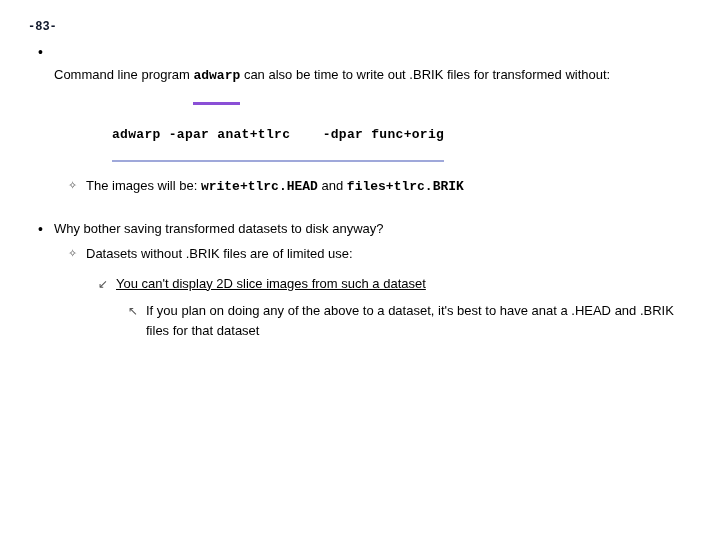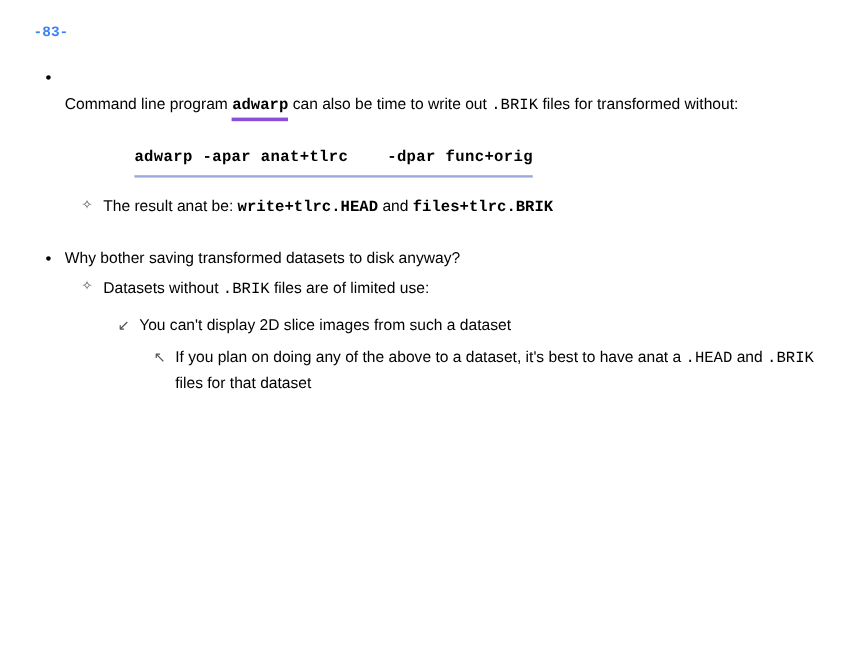--- a/index.html
+++ b/index.html
@@ -12,45 +12,45 @@
     color: #000;
     background: #fff;
     line-height: 1.5;
   }
   .page {
     padding: 18px 28px;
   }
   .page-num {
     font-family: "Courier New", monospace;
     font-size: 12px;
-    color: #3b82f6;
+    color: #0f172a;
     font-weight: bold;
-    margin-bottom: 18px;
+    margin-bottom: 6px;
   }
   .b1 { margin-left: 26px; position: relative; margin-bottom: 14px; }
   .b1::before { content: "•"; position: absolute; left: -16px; top: 0; font-size: 14px; }
   .b2 { margin-left: 58px; position: relative; margin-bottom: 10px; }
   .b2::before { content: "✧"; position: absolute; left: -18px; top: 1px; font-size: 11px; color:#555; }
-  .b3 { margin-left: 88px; position: relative; margin-bottom: 8px; }
+  .b3 { margin-left: 88px; position: relative; margin-bottom: 8px; text-decoration: underline; }
   .b3::before { content: "↘"; position: absolute; left: -18px; top: 1px; font-size: 12px; color:#555; transform: scaleX(-1); }
   .b4 { margin-left: 118px; position: relative; margin-bottom: 8px; }
   .b4::before { content: "↗"; position: absolute; left: -18px; top: 1px; font-size: 12px; color:#555; transform: scaleX(-1); }
-  .mono { font-family: Liberation Mono, monospace; }
+  .mono { font-family: Liberation Sans, sans-serif; }
   .mono-b { font-family: "Courier New", monospace; font-weight: bold; }
-  .uline-purple { display:inline-block; border-bottom: 3px solid #8a4fd6; padding-bottom:0;margin-top:24px; }
+  .uline-purple { display:inline-block; border-bottom: 3px solid #8a4fd6; padding-bottom:16px;margin-top:24px; }
   .cmdline {
     margin-left: 84px;
     font-family: "Courier New", monospace;
     font-weight: bold;
     font-size: 13px;
     margin-top: 6px;
     margin-bottom: 14px;
     display: inline-block;
     border-bottom: 2px solid #9fa8da;
-    padding-bottom: 6px;
+    padding-bottom: 16px;
     letter-spacing: 0.3px;
   }
   .gap { height: 12px; }
 </style>
 </head>
 <body>
 
 <div class="page">
 
   <div class="page-num">-83-</div>
@@ -61,21 +61,21 @@
 
   <div>
     <span class="cmdline">
       <span>adwarp -apar anat+tlrc</span>
       &nbsp;&nbsp;
       <span>-dpar func+orig</span>
     </span>
   </div>
 
   <div class="b2">
-    <span>The result anat be: </span><span class="mono-b">write+tlrc.HEAD</span><span> and </span><span class="mono-b">files+tlrc.BRIK</span>
+    <span>The images will be: </span><span class="mono-b">write+tlrc.HEAD</span><span> and </span><span class="mono-b">files+tlrc.BRIK</span>
   </div>
 
   <div class="gap"></div>
 
   <div class="b1">Why bother saving transformed datasets to disk anyway?</div>
 
   <div class="b2" style="margin-top:-8px;">
     <span>Datasets without </span><span class="mono">.BRIK</span><span> files are of limited use:</span>
   </div>
 

